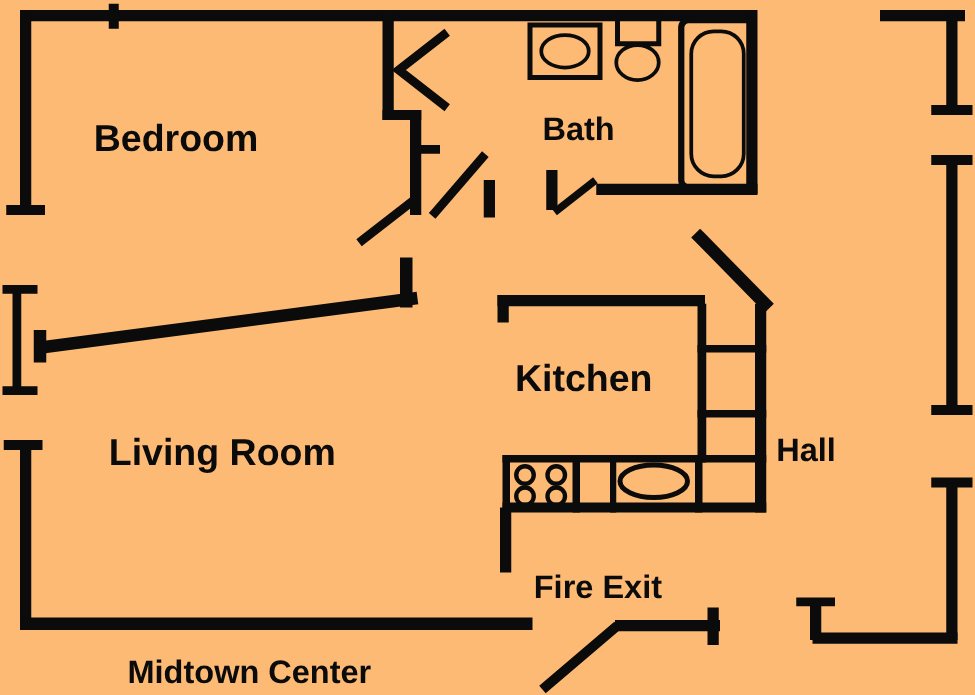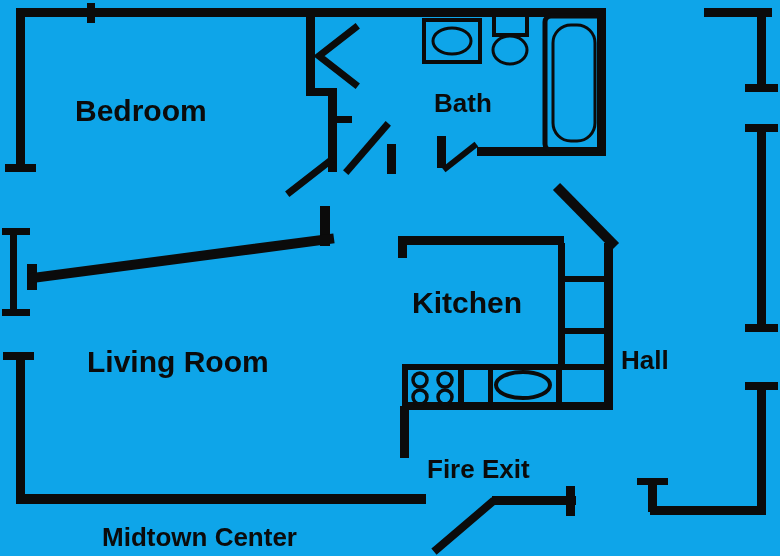--- a/index.html
+++ b/index.html
@@ -5,21 +5,21 @@
   html, body {
     margin: 0;
     padding: 0;
     background: #ffffff;
     font-family: "Liberation Sans", sans-serif;
   }
   .plan-wrap {
     position: relative;
     width: 780px;
     height: 556px;
-    background: #0ea5e9;
+    background: #fdba74;
     overflow: hidden;
   }
   svg { display: block; }
   .room-label {
     font-family: "Liberation Sans", "DejaVu Sans", sans-serif;
     font-weight: bold;
     fill: #0b0b0b;
   }
   .fs30 { font-size: 30px; }
   .fs26 { font-size: 26px; }

